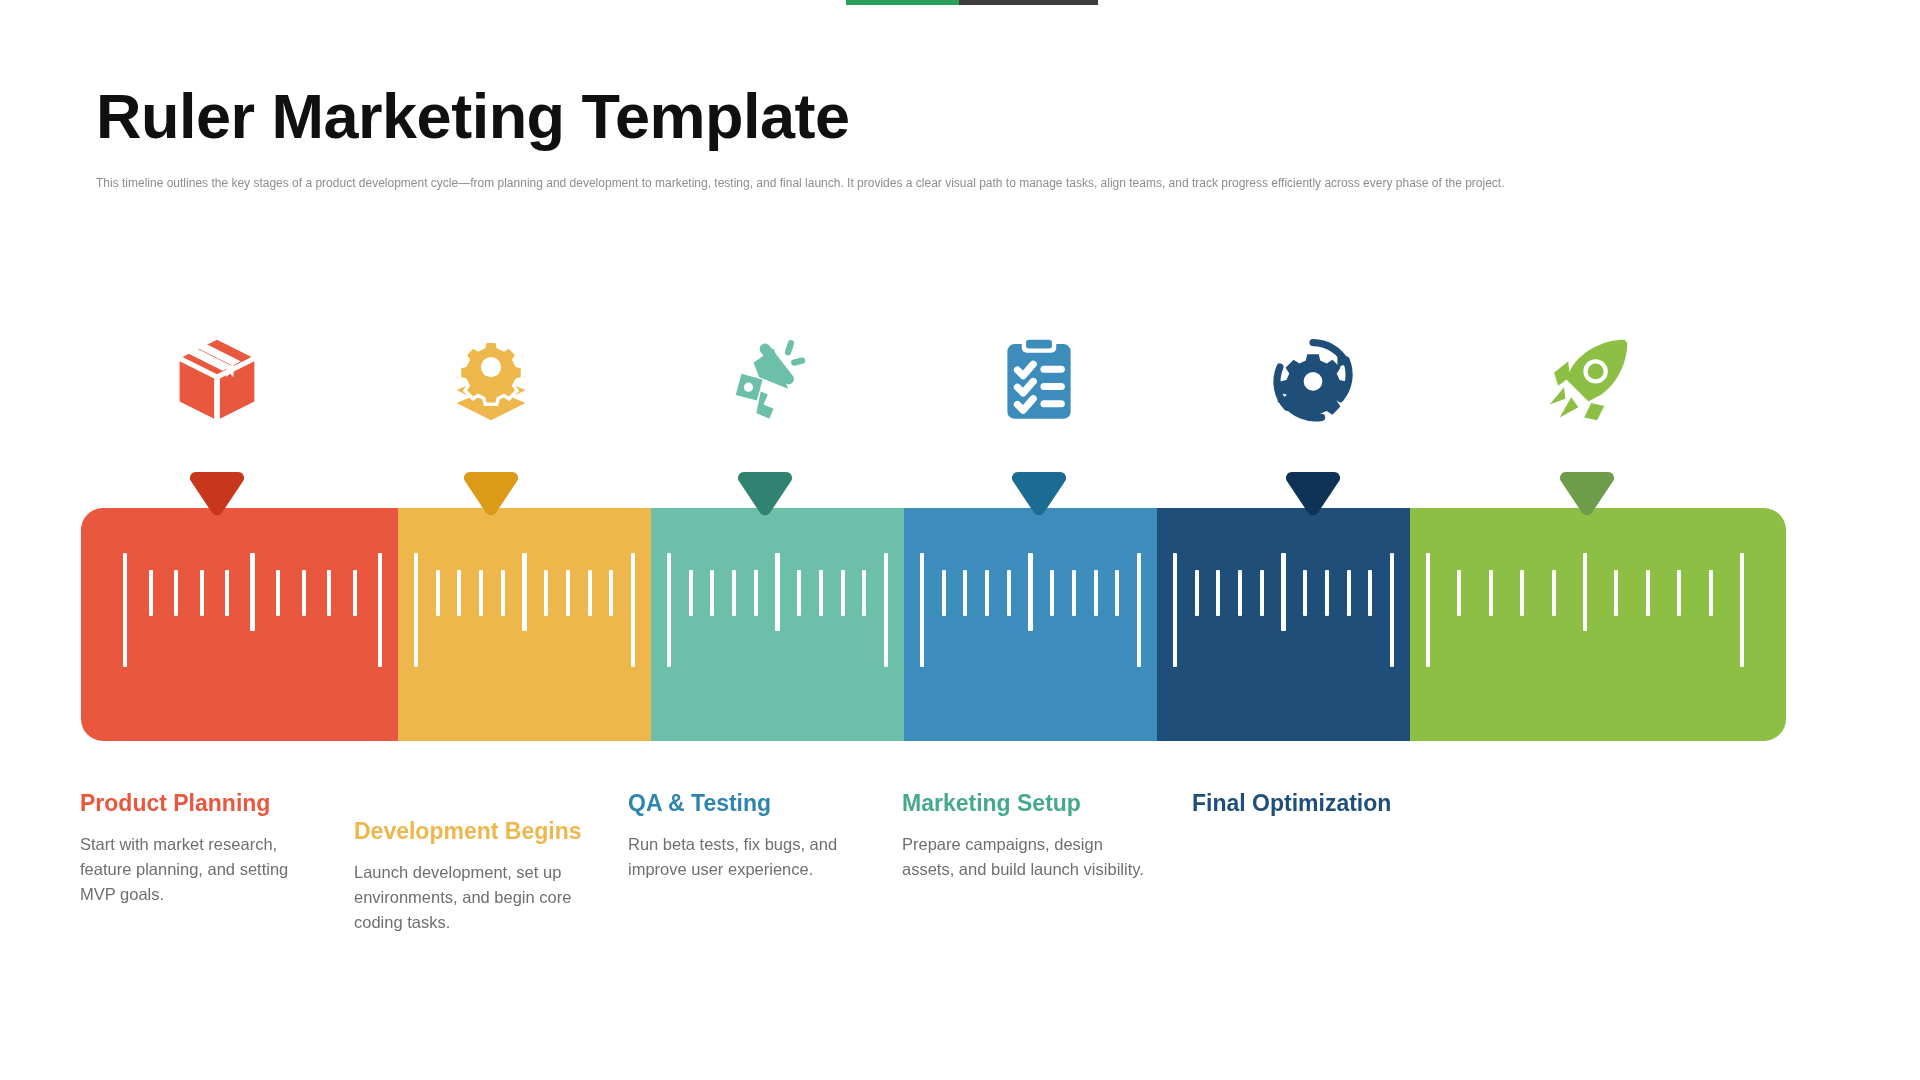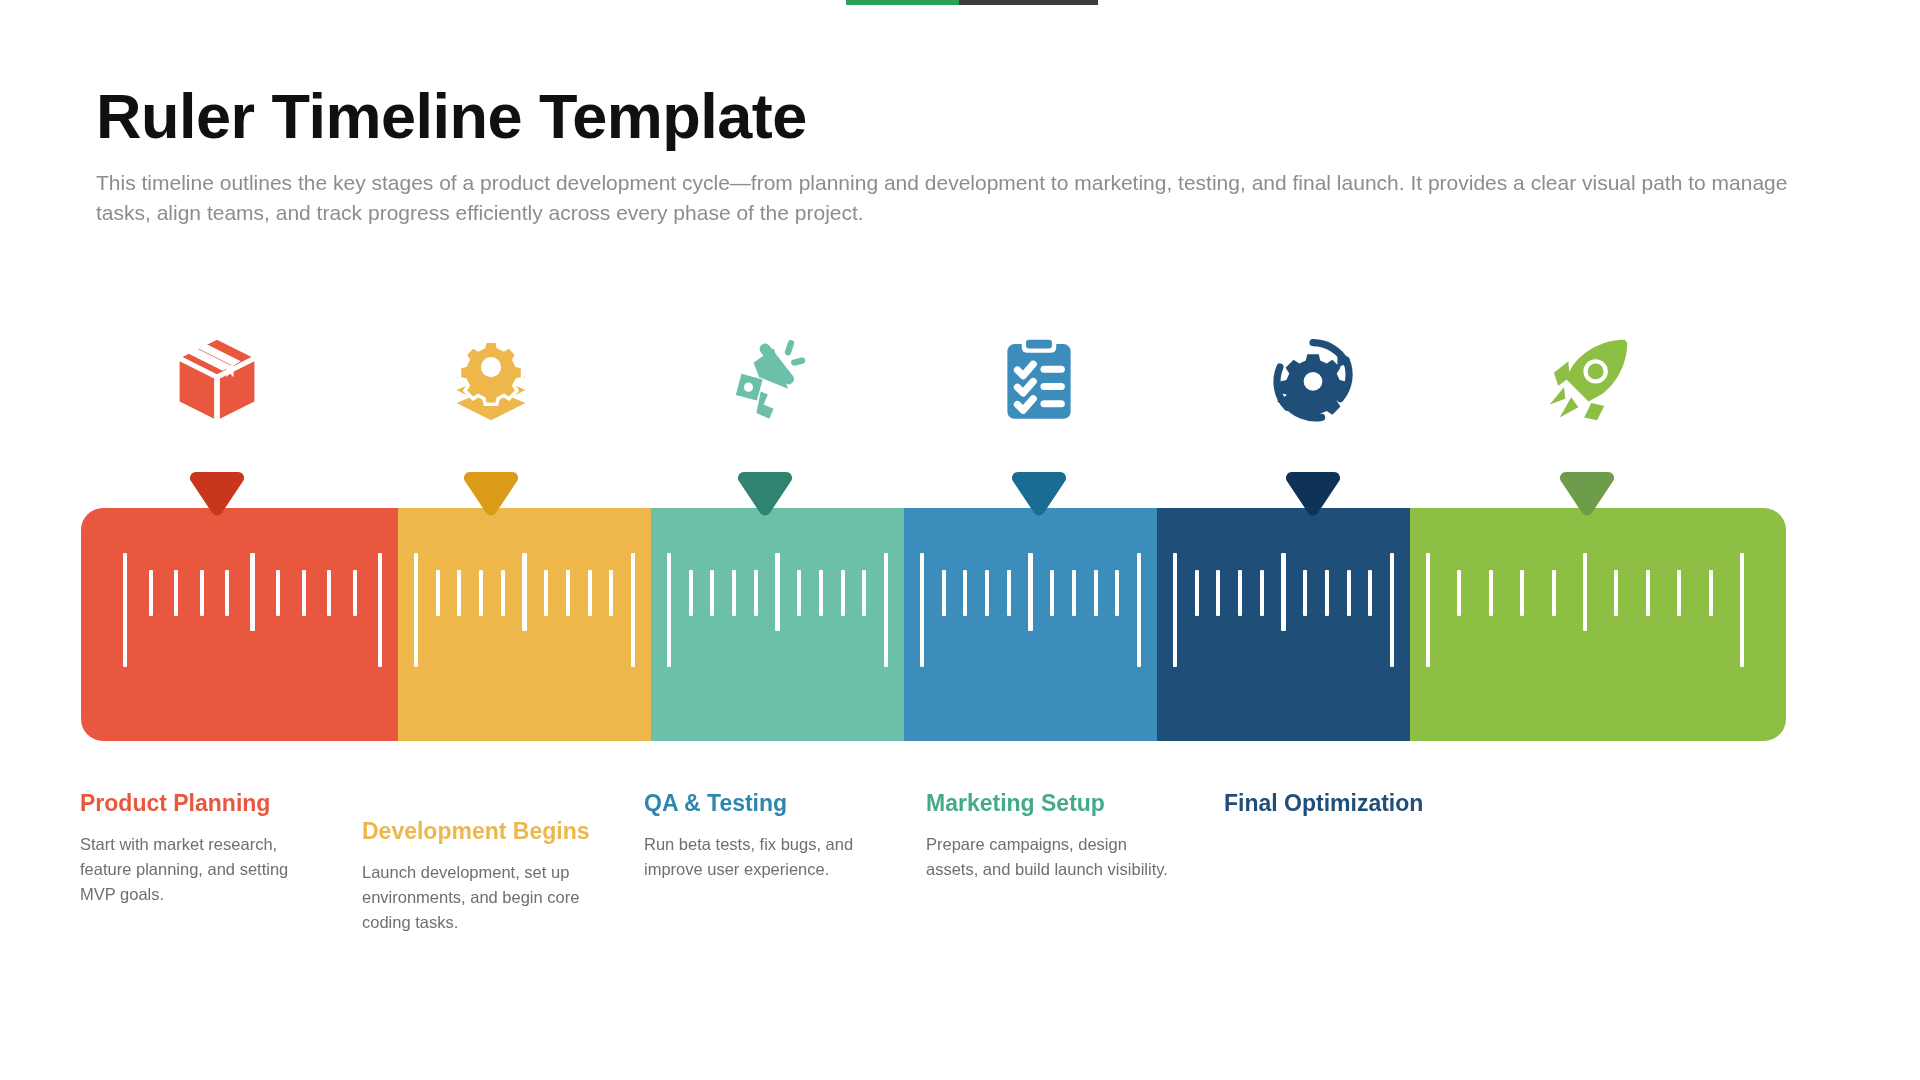--- a/index.html
+++ b/index.html
@@ -17,21 +17,21 @@
   }
   
   #header{position:absolute;left:96px;top:82px;width:1760px;}
   #page-title{
     font-family:"Liberation Sans Narrow","Liberation Sans",sans-serif;
     font-size:63px;line-height:68px;font-weight:bold;color:#101010;
     letter-spacing:-0.5px;margin:0;white-space:nowrap;
   }
   #page-subtitle{
     margin:18px 0 0 0;width:1720px;
-    font-size:21px;line-height:30px;color:#8d8d8d;font-weight:normal;
+    font-size:12px;line-height:30px;color:#8d8d8d;font-weight:normal;
   }
   
   #icons-row{
     position:absolute;left:80px;top:325px;width:1800px;height:110px;
     display:flex;
   }
   .icon-cell{
     width:274px;display:flex;align-items:center;justify-content:center;
   }
   .icon-cell svg{display:block;}
@@ -50,39 +50,38 @@
     display:flex;border-radius:22px;overflow:hidden;z-index:2;
   }
   .ruler-seg{
     position:relative;height:233px;
   }
   .tick{position:absolute;background:#ffffff;border-radius:1px;}
   
   #captions{
     position:absolute;left:80px;top:790px;width:1800px;
     display:flex;
-    gap:8px;
   }
   .caption-cell{width:274px;padding-right:26px;box-sizing:border-box;}
   .caption-title{
     font-family:"Liberation Sans Narrow","Liberation Sans",sans-serif;
     font-size:23px;font-weight:bold;line-height:26px;margin:0 0 16px 0;
     white-space:nowrap;
   }
   .caption-body{
     font-size:16.5px;line-height:25px;color:#6f6f6f;margin:0;
   }
 </style>
 </head>
 <body>
 
 <div id="top-accent"></div>
 
 <div id="header">
-  <h1 id="page-title">Ruler Timeline Template</h1>
+  <h1 id="page-title">Ruler Marketing Template</h1>
   <p id="page-subtitle">This timeline outlines the key stages of a product development cycle—from planning and development to marketing, testing, and final launch. It provides a clear visual path to manage tasks, align teams, and track progress efficiently across every phase of the project.</p>
 </div>
 
 <div id="icons-row">
     <div class="icon-cell">
       <span>
         <svg width="92" height="92" viewBox="0 0 64 64" fill="#E9573F">
           <path d="M32 4 L56 16 L32 28 L8 16 Z" fill="#E9573F"></path>
           <path d="M6 19 L30 31 L30 59 L6 47 Z" fill="#E9573F"></path>
           <path d="M58 19 L34 31 L34 59 L58 47 Z" fill="#E9573F"></path>

